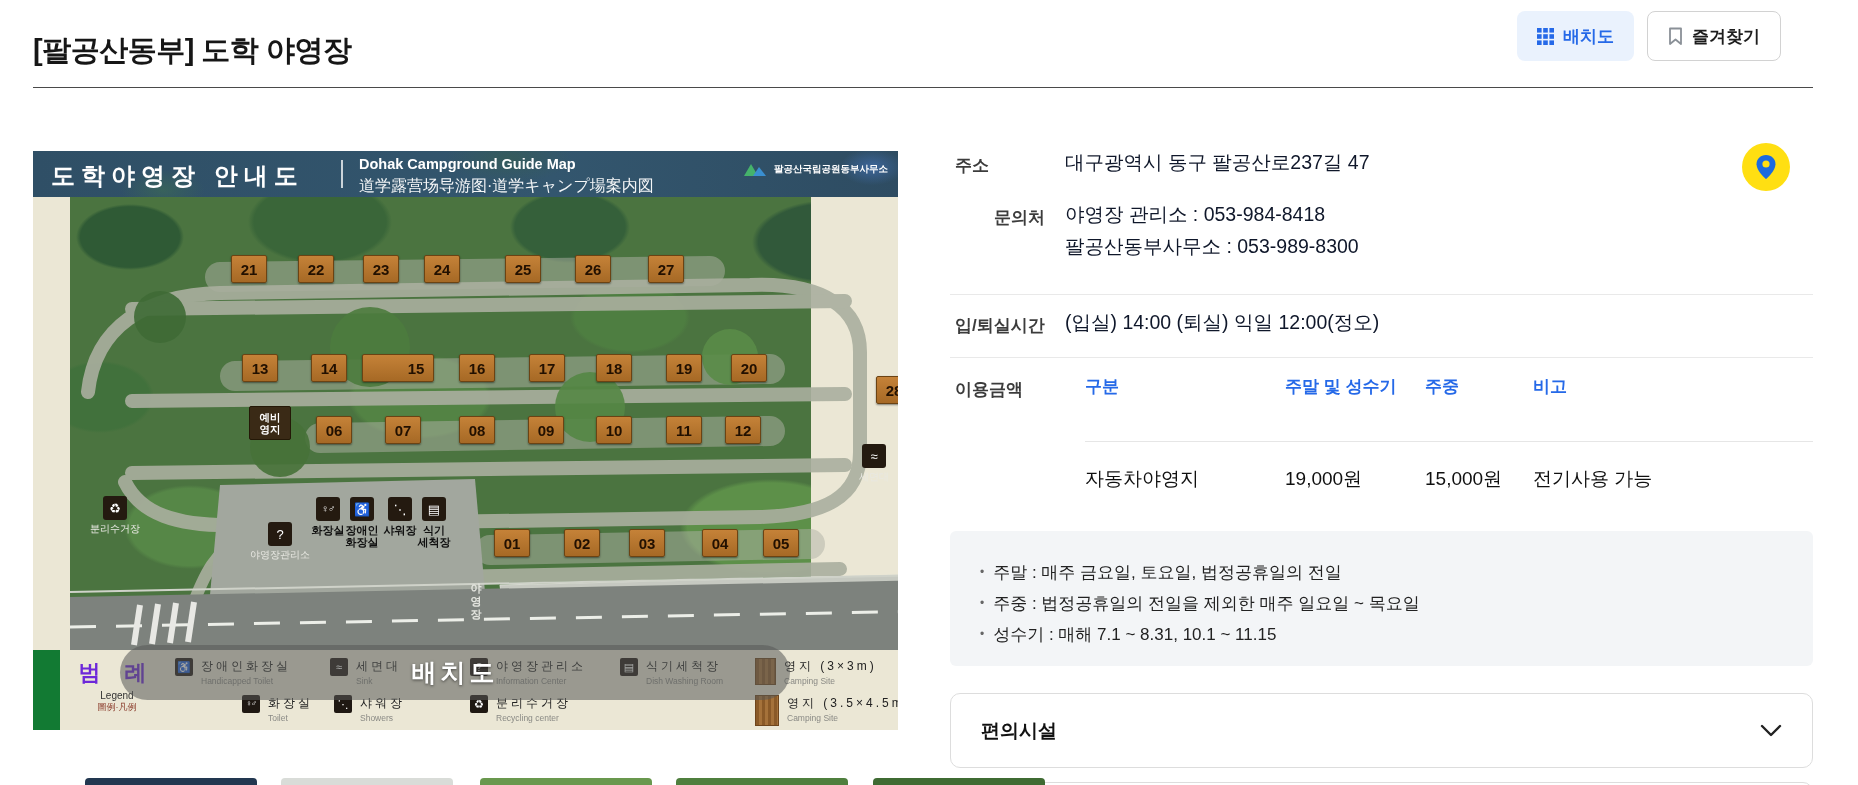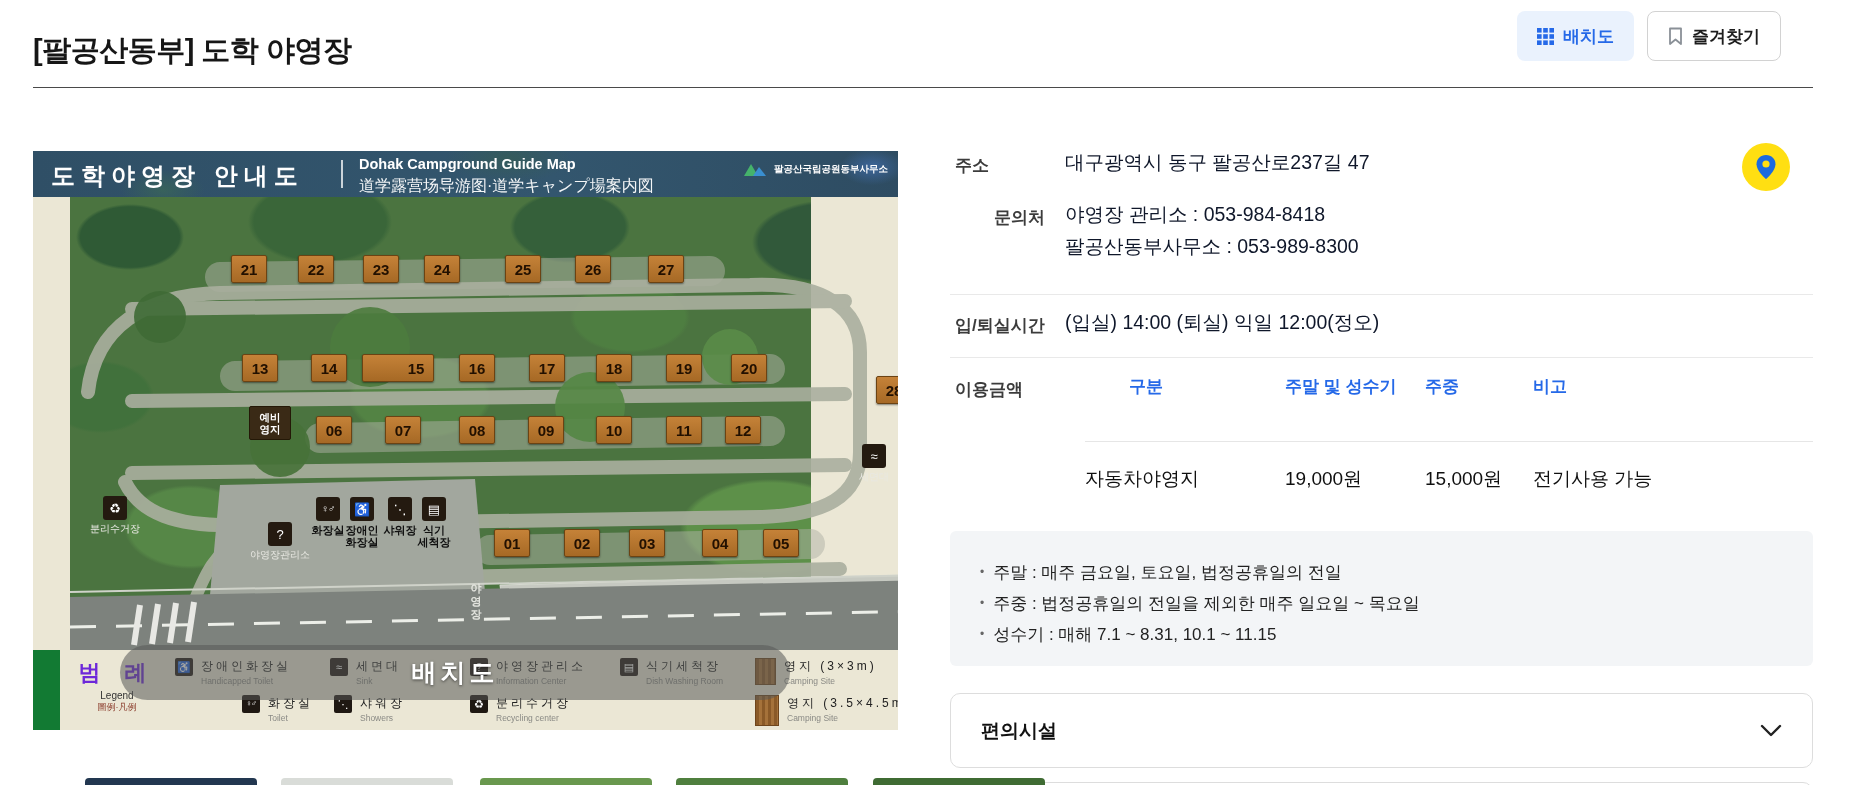--- a/index.html
+++ b/index.html
@@ -357,21 +357,21 @@
 
   <div class="hr" style="top:294px;"></div>
 
   <span class="lab" style="left:955px;top:314px;">입/퇴실시간</span>
   <span class="val" style="left:1065px;top:309px;">(입실) 14:00 (퇴실) 익일 12:00(정오)</span>
 
   <div class="hr" style="top:357px;"></div>
 
   <span class="lab" style="left:955px;top:378px;">이용금액</span>
   <div id="price-head-row">
-      <span class="th" style="left: 1129px; top: 375px; text-align: center;">구분</span>
+      <span class="th" style="left: 1085px; top: 375px; text-align: center;">구분</span>
       <span class="th" style="left: 1285px; top: 375px;">주말 및 성수기</span>
       <span class="th" style="left: 1425px; top: 375px;">주중</span>
       <span class="th" style="left: 1533px; top: 375px;">비고</span>
     </div>
   <div class="hr" style="left:1085px;top:441px;width:728px;background:#e6e6e6;"></div>
   <div id="price-data-row">
       <span class="td" style="left: 1085px; top: 466px;">자동차야영지</span>
       <span class="td" style="left: 1285px; top: 466px;">19,000원</span>
       <span class="td" style="left: 1425px; top: 466px;">15,000원</span>
       <span class="td" style="left: 1533px; top: 466px;">전기사용 가능</span>

